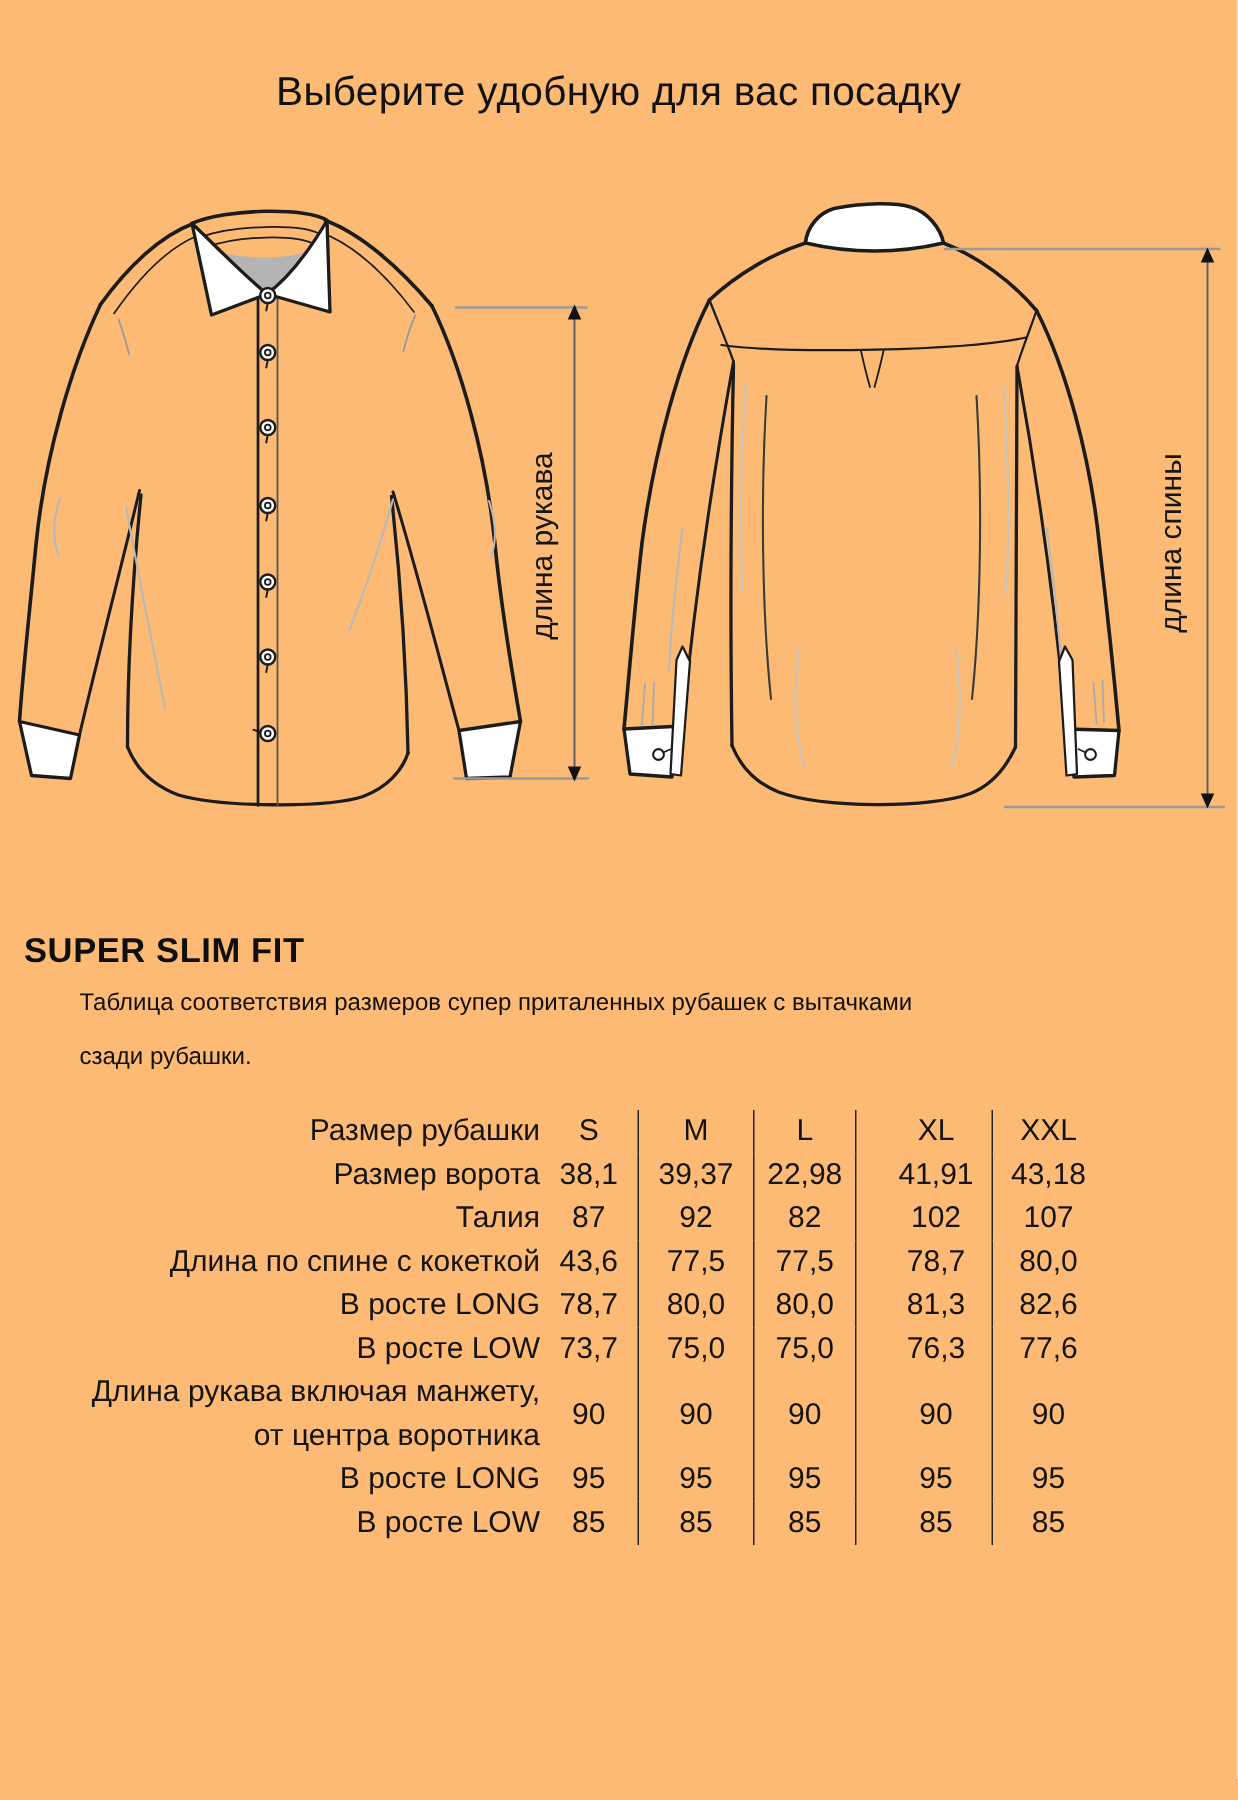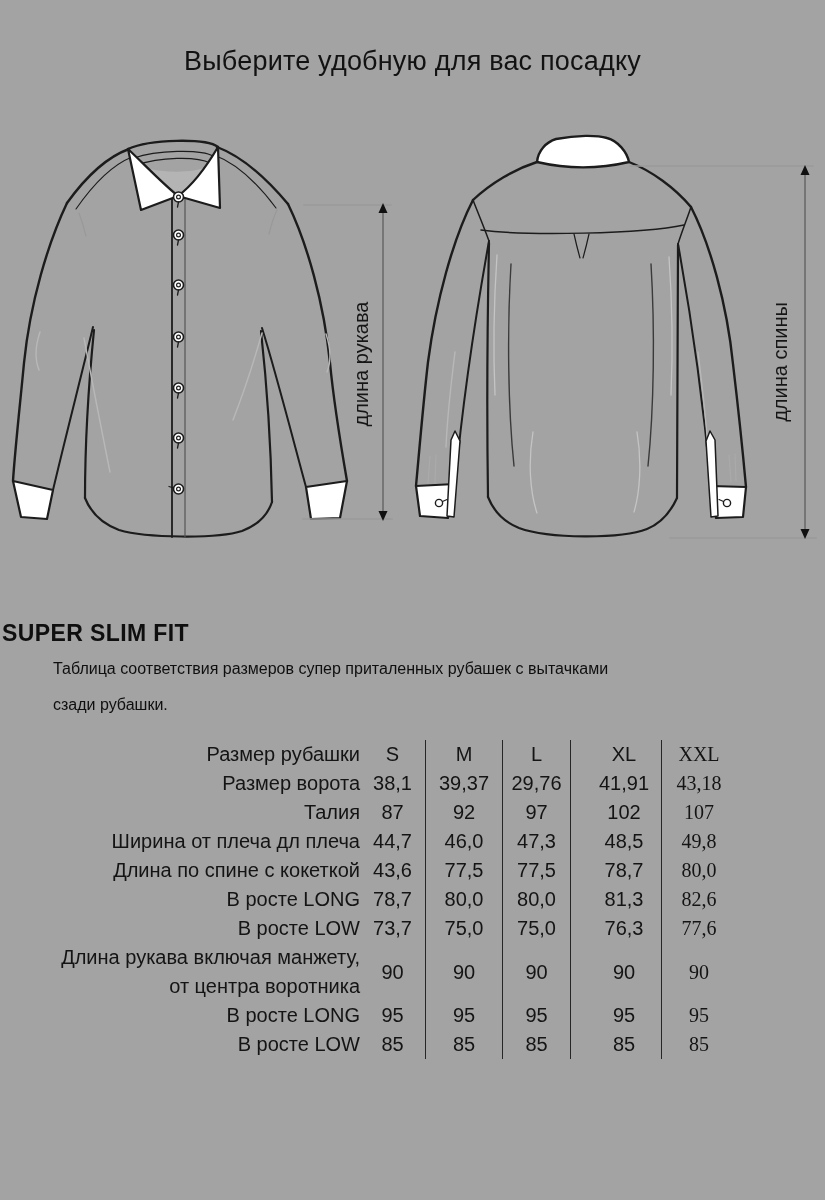--- a/index.html
+++ b/index.html
@@ -1,36 +1,36 @@
 <!DOCTYPE html>
 <html lang="ru"><head>
 <meta charset="utf-8">
 <style>
   html,body{margin:0;padding:0;background:#ffffff;}
   body{font-family:"Liberation Sans",sans-serif;color:#161616;}
-  #page{position:relative;width:825px;height:1200px;background:#a3a3a3;overflow:hidden;}
+  #page{position:relative;width:825px;height:1200px;background:#fdba74;overflow:hidden;}
 
   .title{position:absolute;top:46px;left:0;width:825px;text-align:center;
          font-size:27px;letter-spacing:0.2px;color:#121212;}
 
   #diagram-svg{position:absolute;top:0;left:0;}
 
-  .fit-heading{position:absolute;left:2px;top:620px;font-size:23px;font-weight:bold;
+  .fit-heading{position:absolute;left:16px;top:620px;font-size:23px;font-weight:bold;
                letter-spacing:0.4px;color:#0f0f0f;}
   .fit-desc{position:absolute;left:10px;top:651px;font-size:16px;line-height:36px;color:#0f0f0f;margin-left:43px;}
 
   .size-table{position:absolute;left:30px;top:740px;border-collapse:collapse;
               font-size:20px;color:#141414;}
   .size-table td{padding:0;height:29px;vertical-align:middle;text-align:center;line-height:29px;}
   .size-table td.c0{width:330px;text-align:right;}
   .size-table td.c1{width:65px;}
   .size-table td.c2{width:76px;}
   .size-table td.c3{width:67px;}
   .size-table td.c4{width:74px;padding-left:16px;}
-  .size-table td.c5{width:74px;font-family:Liberation Serif, serif;}
+  .size-table td.c5{width:74px;}
   .size-table td.vb{border-left:1.5px solid #262626;}
   .size-table td.c0 div{line-height:29px;}
 </style>
 </head>
 <body>
 
 <div id="page">
 
   <div class="title">Выберите удобную для вас посадку</div>
 
@@ -210,39 +210,31 @@
         <td class="c1">S</td>
         <td class="c2 vb">M</td>
         <td class="c3 vb">L</td>
         <td class="c4 vb">XL</td>
         <td class="c5 vb">XXL</td>
       </tr>
       <tr>
         <td class="c0">Размер ворота</td>
         <td class="c1">38,1</td>
         <td class="c2 vb">39,37</td>
-        <td class="c3 vb">29,76</td>
+        <td class="c3 vb">22,98</td>
         <td class="c4 vb">41,91</td>
         <td class="c5 vb">43,18</td>
       </tr>
       <tr>
         <td class="c0">Талия</td>
         <td class="c1">87</td>
         <td class="c2 vb">92</td>
-        <td class="c3 vb">97</td>
+        <td class="c3 vb">82</td>
         <td class="c4 vb">102</td>
         <td class="c5 vb">107</td>
-      </tr>
-      <tr>
-        <td class="c0">Ширина от плеча дл плеча</td>
-        <td class="c1">44,7</td>
-        <td class="c2 vb">46,0</td>
-        <td class="c3 vb">47,3</td>
-        <td class="c4 vb">48,5</td>
-        <td class="c5 vb">49,8</td>
       </tr>
       <tr>
         <td class="c0">Длина по спине с кокеткой</td>
         <td class="c1">43,6</td>
         <td class="c2 vb">77,5</td>
         <td class="c3 vb">77,5</td>
         <td class="c4 vb">78,7</td>
         <td class="c5 vb">80,0</td>
       </tr>
       <tr>

